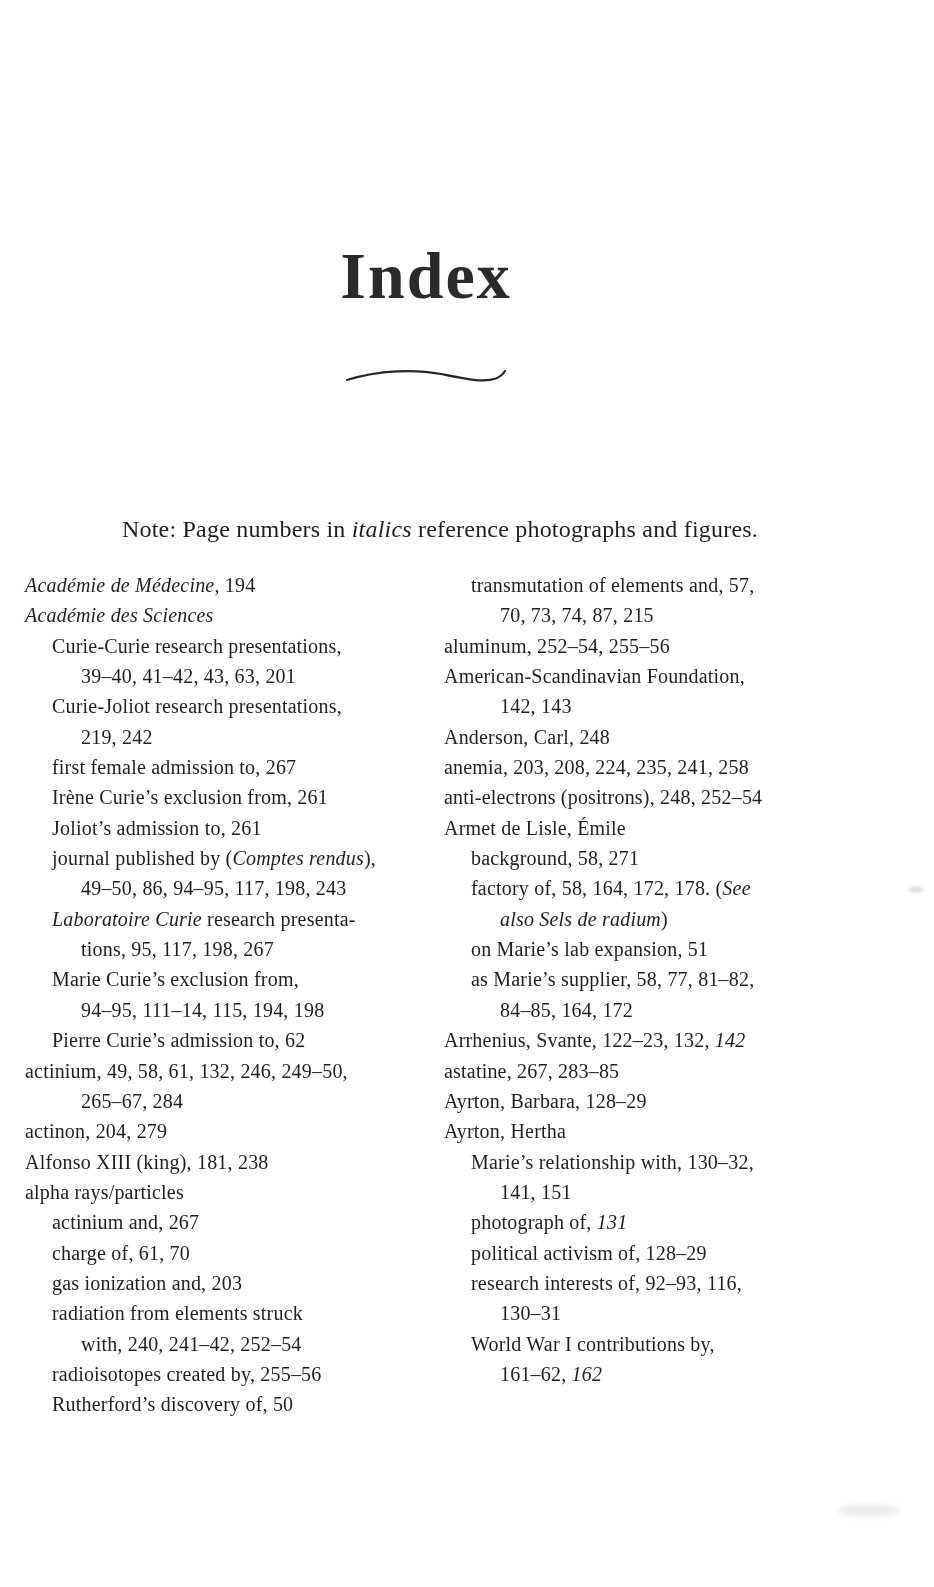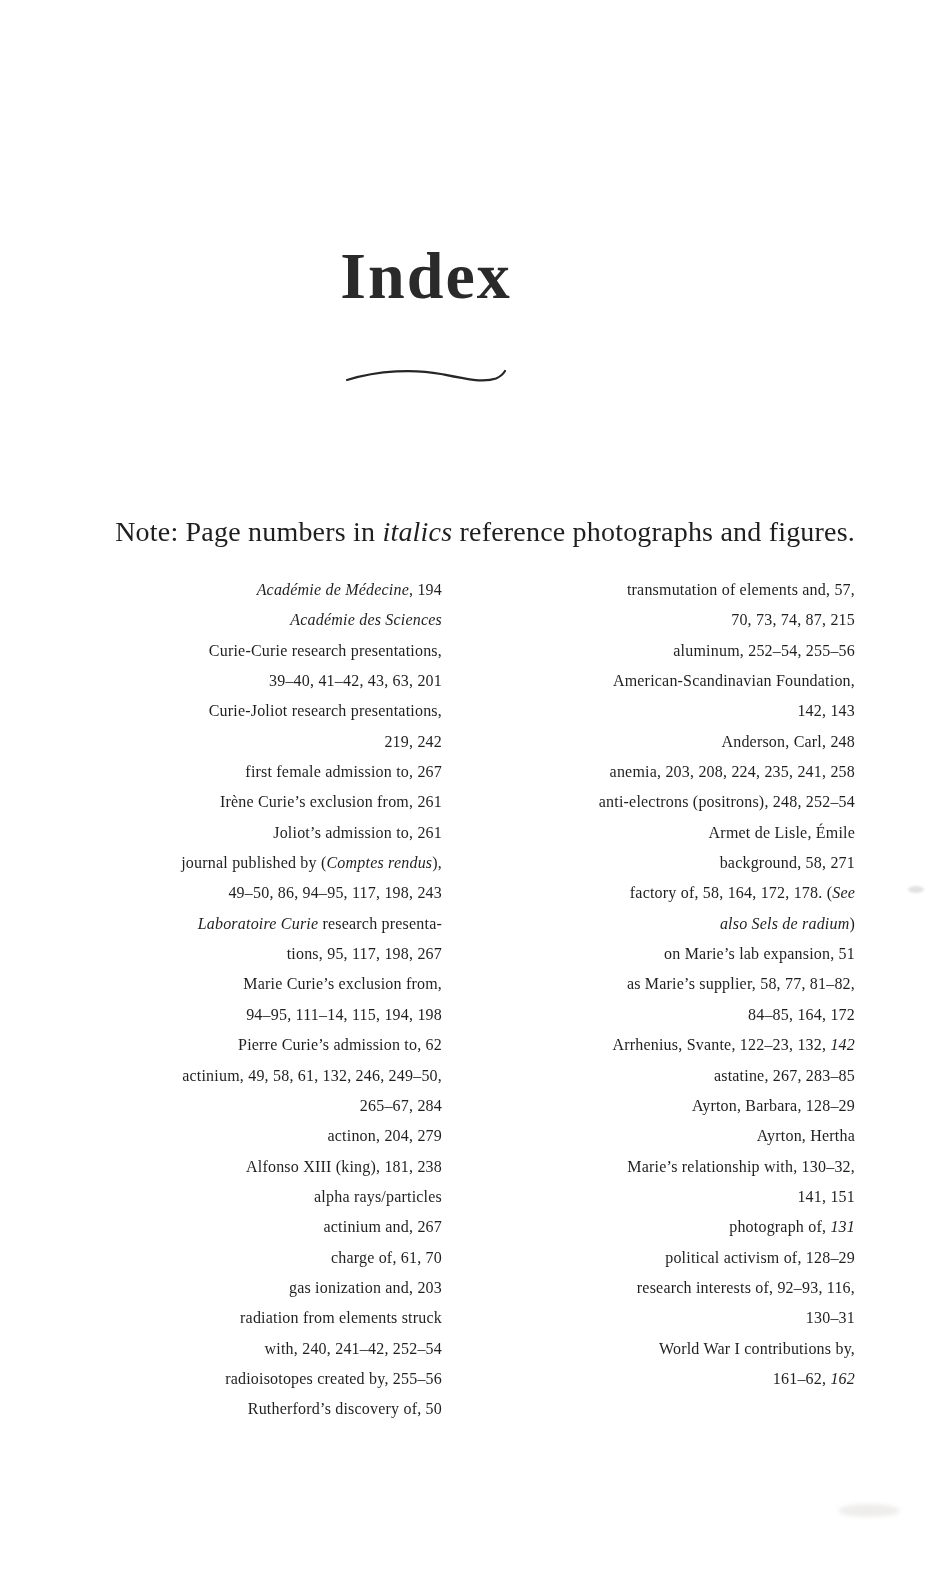--- a/index.html
+++ b/index.html
@@ -17,34 +17,33 @@
     text-align: center;
     transform: translateX(-14px);
     font-size: 66px;
     font-weight: 700;
     letter-spacing: 2px;
     color: #2a2a2a;
   }
   .swash-wrap { text-align: center; margin-top: 52px; transform: translateX(-14px); }
   .note {
     margin: 126px 0 0 0;
-    text-align: right;
-    font-size: 28px;
+    text-align: center;
+    font-size: 24px;
     letter-spacing: 0.2px;
   }
   .cols { display: flex; margin-top: 27px; }
   .col { box-sizing: border-box; }
   .col-left  { width: 417px; }
   .col-right { width: 413px; padding-left: 2px; }
   .line {
-    font-size: 16px;
+    font-size: 20px;
     line-height: 30.35px;
     white-space: nowrap;
     letter-spacing: 0.2px;
-    text-align: right;
   }
   .ind0 { padding-left: 0; }
   .ind1 { padding-left: 27px; }
   .ind2 { padding-left: 56px; }
   .it { font-style: italic; }
   .smudge { position: absolute; border-radius: 50%; }
   .smudge-right {
     right: 10px; top: 886px; width: 16px; height: 7px;
     background: #9a9a9a; opacity: 0.28; filter: blur(1px);
   }

